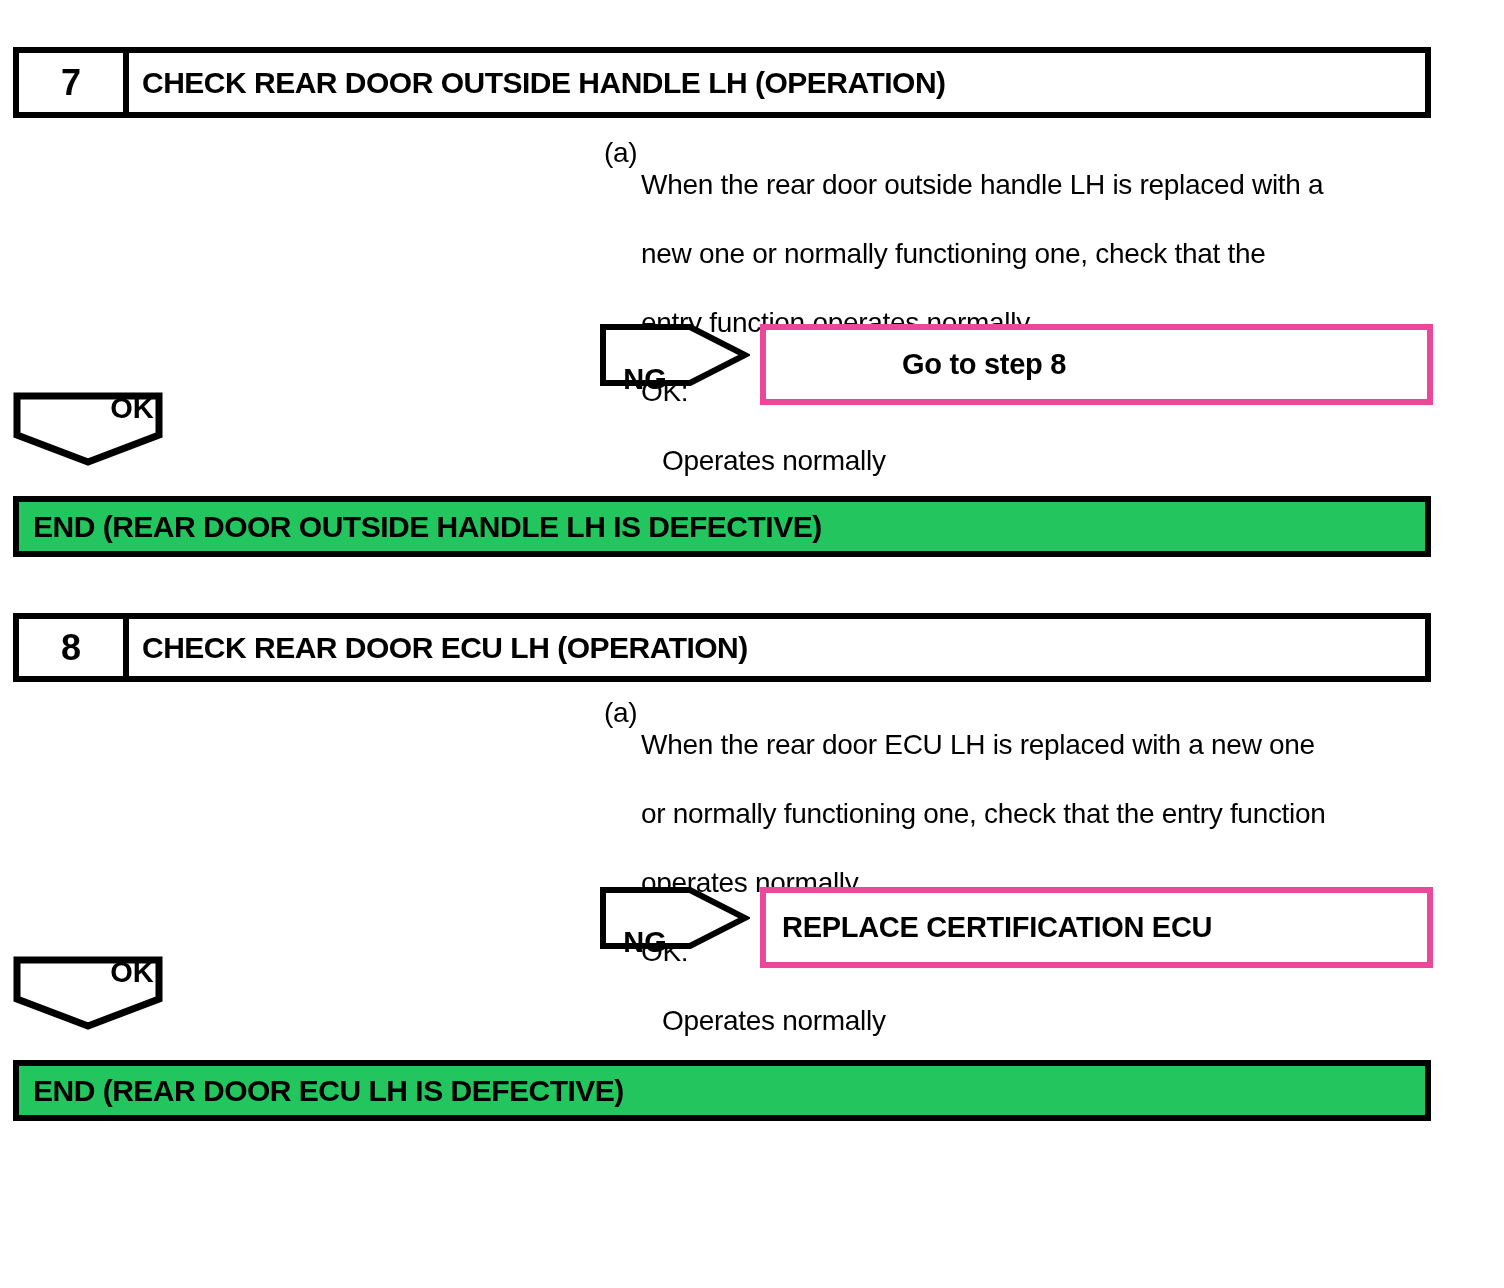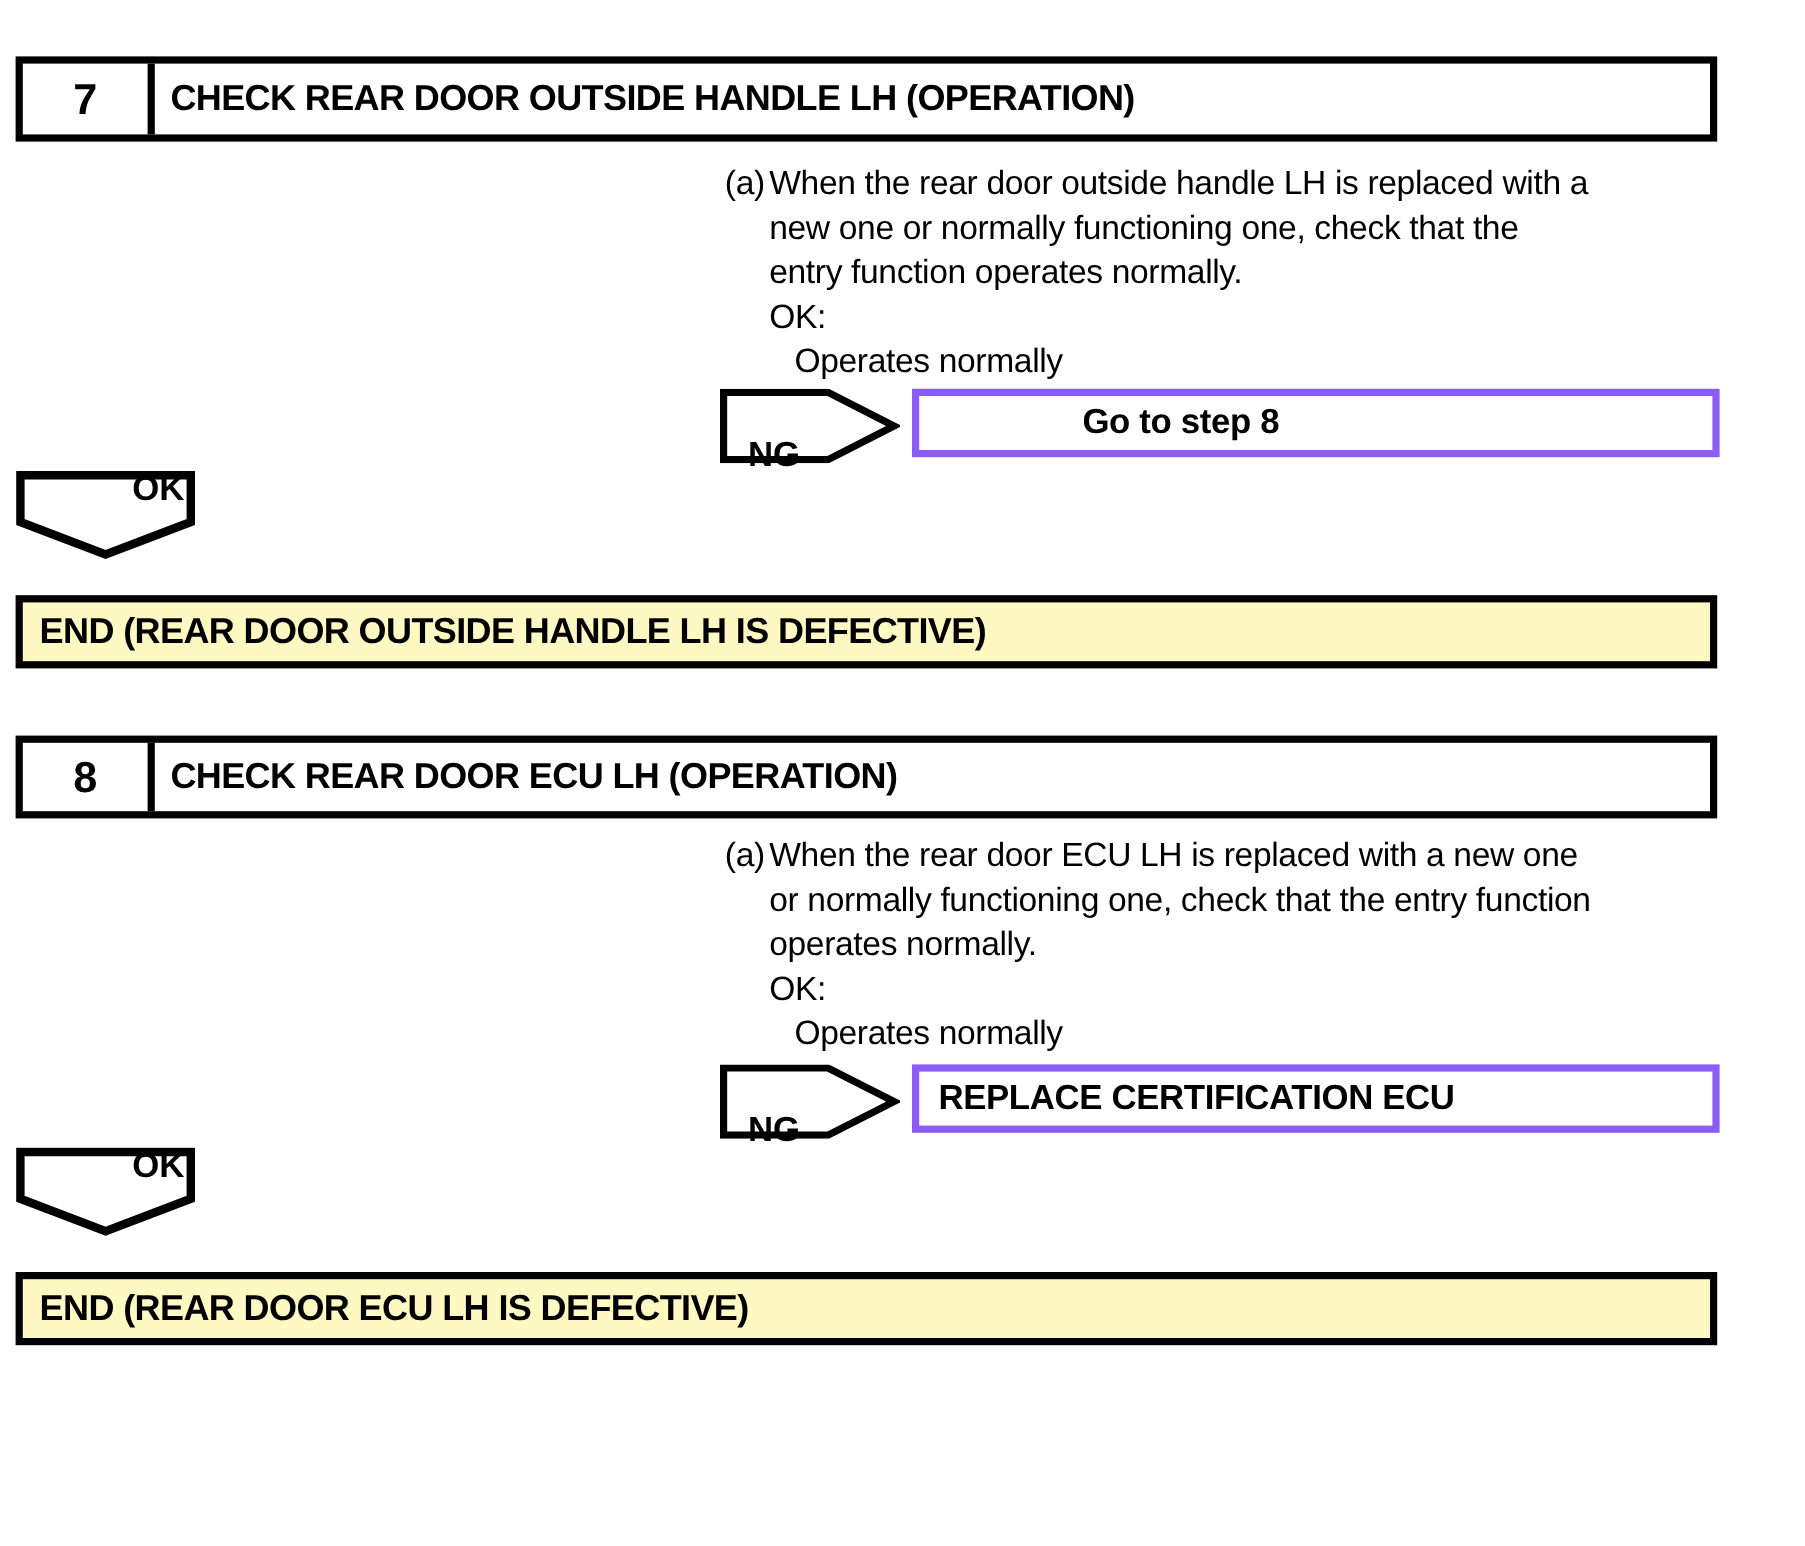--- a/index.html
+++ b/index.html
@@ -23,42 +23,42 @@
   }
   .step-title{
     flex:1;display:flex;align-items:center;
     padding-left:13px;font-weight:bold;font-size:30px;
     letter-spacing:-0.5px;white-space:nowrap;border-radius:18px;
   }
 
   
   .instr{display:flex;font-size:28px;line-height:37px;letter-spacing:-0.3px;}
   .instr .marker{width:37px;flex:none;}
-  .instr .plines div{white-space:nowrap;}
+  .instr .plines div{white-space:nowrap;margin-top:32px;}
   .bold{font-weight:normal;}
   .indent{padding-left:21px;}
 
   
   .ng-wrap{width:90px;height:62px;display:flex;align-items:center;justify-content:center;}
   .ng-text{font-weight:bold;font-size:29px;margin-top:48px;}
   .result-box{
-    width:673px;height:57px;border:6px solid #8b5cf6;background:#fff;
+    width:673px;height:81px;border:6px solid #ec4899;background:#fff;
     box-sizing:border-box;display:flex;align-items:center;
     font-weight:bold;font-size:29px;letter-spacing:-0.3px;white-space:nowrap;
   }
   .pad-deep{padding-left:136px;}
   .pad-sm{padding-left:16px;}
 
   
   .ok-wrap{width:150px;height:44px;display:flex;align-items:flex-start;justify-content:center;padding-left:44px;}
   .ok-text{font-weight:bold;font-size:29px;}
 
   
   .end-box{
-    left:13px;width:1418px;height:61px;border:6px solid #000;background:#fef9c3;
+    left:13px;width:1418px;height:61px;border:6px solid #000;background:#22c55e;
     box-sizing:border-box;display:flex;align-items:center;
     padding-left:14px;font-weight:bold;font-size:30px;
     letter-spacing:-0.5px;white-space:nowrap;
   }
   svg{display:block;}
 </style>
 </head>
 <body>
 
 <div id="page">

